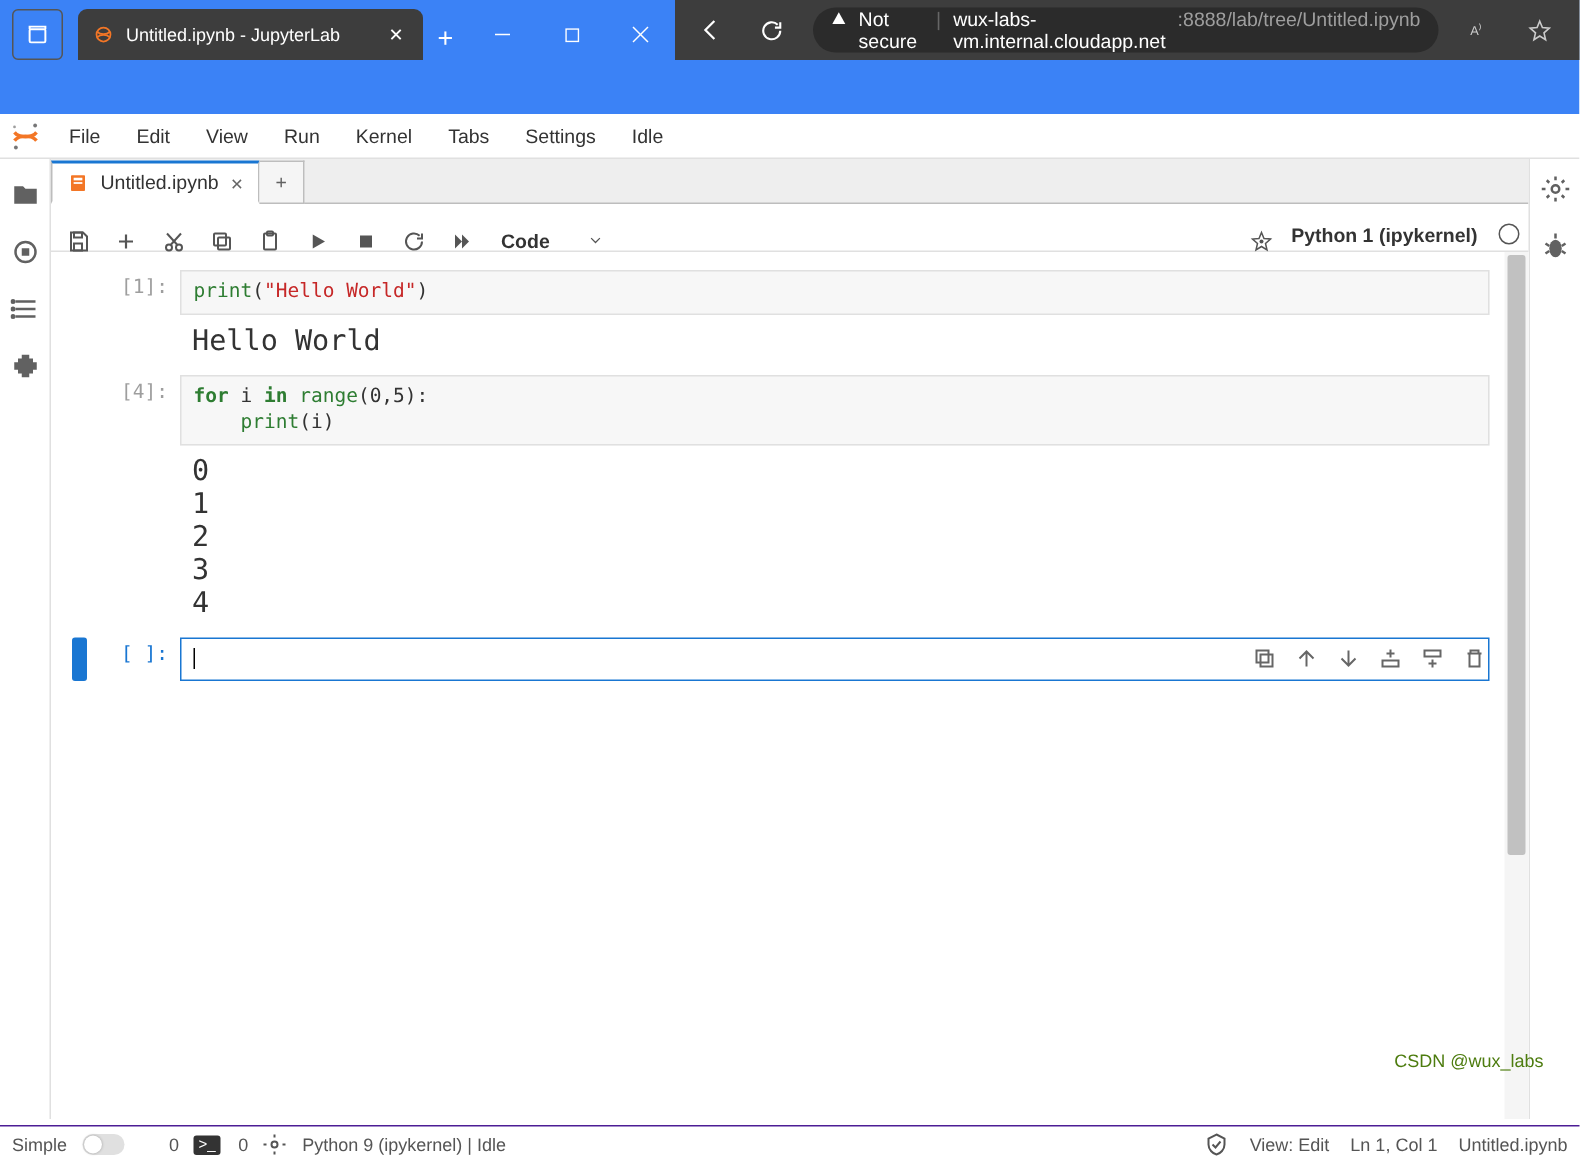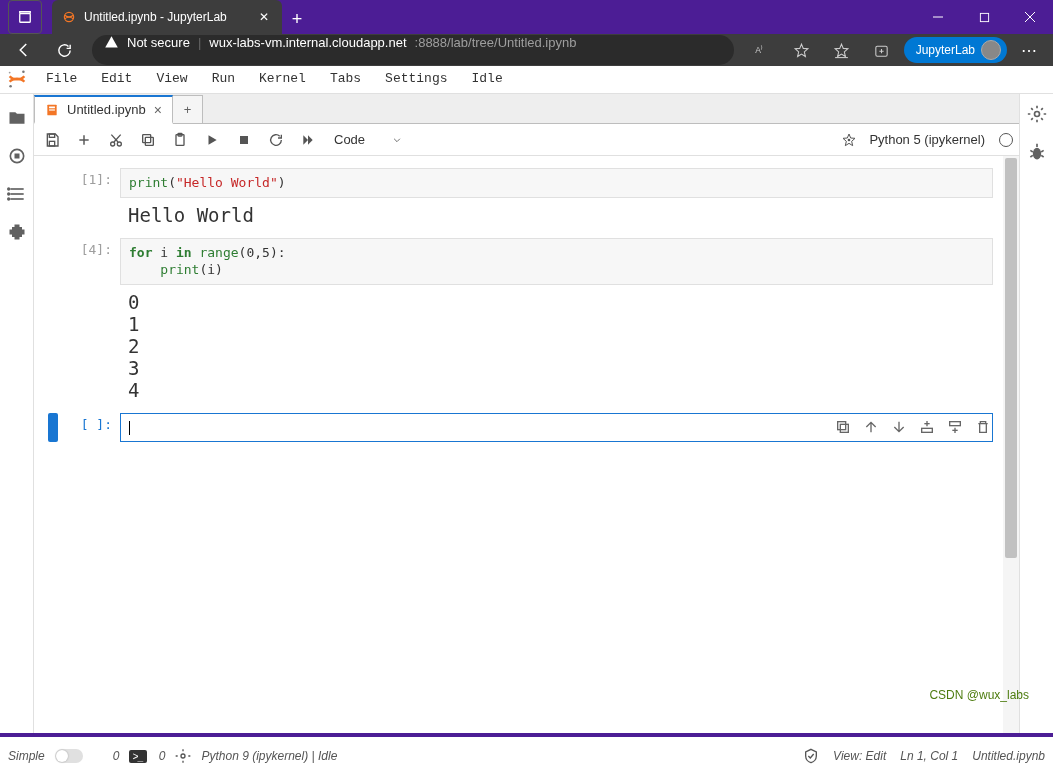--- a/index.html
+++ b/index.html
@@ -1,18 +1,18 @@
 <!DOCTYPE html>
 <html><head>
 <meta charset="utf-8">
 <style>
   * { box-sizing: border-box; margin: 0; padding: 0; }
   body { font-family: "Segoe UI", Arial, sans-serif; font-size: 13px; color: #333; width:1053px; height:775px; overflow:hidden; background:#fff; }
   
-  .browser-chrome { background:#4c1d95; height:64px; display:flex; flex-direction:column; }
+  .browser-chrome { background:#3b82f6; height:76px; display:flex; flex-direction:row; }
   .tab-row { display:flex; align-items:flex-end; height:40px; padding-left:8px; }
   .win-tabs-btn { width:34px; height:34px; border:1px solid #555; border-radius:4px; display:flex; align-items:center; justify-content:center; margin-right:10px; }
   .win-tabs-btn svg { stroke:#fff; }
   .browser-tab { background:#3d3d3d; color:#fff; height:34px; width:230px; border-radius:6px 6px 0 0; display:flex; align-items:center; padding:0 10px; gap:8px; font-size:12px; }
   .browser-tab .fav { width:14px; height:14px; }
   .browser-tab .title { flex:1; white-space:nowrap; overflow:hidden; text-overflow:ellipsis; }
   .tab-close { width:16px; height:16px; display:flex; align-items:center; justify-content:center; }
   .new-tab-btn { color:#fff; width:30px; height:30px; display:flex; align-items:center; justify-content:center; font-size:18px; }
   .window-controls { margin-left:auto; display:flex; }
   .window-controls div { width:46px; height:34px; display:flex; align-items:center; justify-content:center; color:#fff; }
@@ -22,37 +22,37 @@
   .addr-bar { flex:1; display:flex; align-items:flex-start; background:#2b2b2b; height:30px; border-radius:15px; padding:0 12px; color:#ccc; font-size:13px; gap:8px; margin:0 6px; }
   .addr-bar .host { color:#fff; }
   .addr-bar .path { color:#9e9e9e; }
   .inprivate { background:#0078d4; color:#fff; border-radius:14px; height:26px; display:flex; align-items:center; padding:0 6px 0 12px; font-size:12px; gap:6px; }
   .avatar { width:20px; height:20px; border-radius:50%; background:#888; border:1px solid #aaa; }
 
   
   .app-row { display:flex; height:30px; align-items:stretch; border-bottom:1px solid #e0e0e0; }
   .logo-cell { width:34px; display:flex; align-items:center; justify-content:center; }
   .jlab-menu { display:flex; align-items:center; }
-  .jlab-menu div { padding:0 12px; height:46px; display:flex; align-items:center; font-size:13px; color:#333;font-family:Liberation Mono, monospace; }
+  .jlab-menu div { padding:0 12px; height:46px; display:flex; align-items:center; font-size:13px; color:#333; }
 
   
   .main-area { display:flex; height:640px; position:relative; }
   .left-rail { width:34px; background:#fff; border-right:1px solid #e0e0e0; display:flex; flex-direction:column; align-items:center; gap:18px; padding-top:14px; }
   .left-rail .rail-btn { width:20px; height:20px; color:#555; }
   .right-rail { width:34px; background:#fff; border-left:1px solid #e0e0e0; display:flex; flex-direction:column; align-items:center; gap:18px; padding-top:10px; }
   .right-rail .rail-btn { width:20px; height:20px; color:#555; }
 
   .center-col { flex:1; display:flex; flex-direction:column; }
   .doc-tab-row { height:30px; background:#eeeeee; border-bottom:1px solid #bdbdbd; display:flex; align-items:flex-end; }
   .doc-tab { background:#fff; border:1px solid #bdbdbd; border-bottom:2px solid #fff; height:29px; display:flex; align-items:center; gap:8px; padding:0 10px; border-top:2px solid #1976d2; font-size:13px; margin-left:0; margin-bottom:-1px; }
   .doc-tab .nb-icon { color:#f37626; }
   .doc-tab-close { color:#666; font-size:14px; }
   .doc-add-tab { width:30px; height:29px; background:#f5f5f5; border:1px solid #bdbdbd; border-left:0; border-bottom-color:#bdbdbd; display:flex; align-items:center; justify-content:center; color:#616161; margin-bottom:-1px; }
 
-  .toolbar { height:32px; border-bottom:1px solid #e0e0e0; display:flex; align-items:center; padding:0 6px; gap:8px; background:#fff; }
+  .toolbar { height:32px; border-bottom:1px solid #e0e0e0; display:flex; align-items:flex-start; padding:13px 6px; gap:8px; background:#fff;font-weight:bold; }
   .toolbar .tb-btn { width:24px; height:24px; display:flex; align-items:center; justify-content:center; color:#555; }
   .cell-type { width:80px; height:22px; display:flex; align-items:center; justify-content:space-between; padding:0 6px; font-size:13px; color:#333; }
   .toolbar-spacer { flex:1; }
   .kernel-name { font-size:13px; color:#333; margin-right:6px; }
   .kernel-status-circle { width:14px; height:14px; border:1.5px solid #555; border-radius:50%; }
 
   
   .notebook-scroll { flex:1; position:relative; background:#fff; padding:12px 0 12px 14px; }
   .nb-scrollbar { position:absolute; right:0; top:0; bottom:0; width:16px; background:#f5f5f5; }
   .nb-thumb { position:absolute; right:2px; top:2px; width:12px; height:400px; background:#c1c1c1; border-radius:2px; }
@@ -73,21 +73,21 @@
   .cell-tb-btn { width:18px; height:18px; color:#666; }
   .active-cell-wrap { position:relative; }
 
   
   .tok-fn { color:#2e7d32; }
   .tok-str { color:#c62828; }
   .tok-kw { color:#2e7d32; font-weight:bold; }
   .tok-builtin { color:#2e7d32; }
 
   
-  .status-bar { position:absolute; left:0; right:0; bottom:0; height:42px; background:#fff; border-top:4px solid #4c1d95; display:flex; align-items:center; padding:0 8px; font-size:12px; color:#555; gap:10px;font-style:italic; }
+  .status-bar { position:absolute; left:0; right:0; bottom:0; height:25px; background:#fff; border-top:1px solid #4c1d95; display:flex; align-items:center; padding:0 8px; font-size:12px; color:#555; gap:10px; }
   .toggle { width:28px; height:14px; background:#e0e0e0; border-radius:7px; position:relative; }
   .toggle::after { content:""; position:absolute; left:1px; top:1px; width:12px; height:12px; background:#fff; border-radius:50%; box-shadow:0 0 2px rgba(0,0,0,.3); }
   .status-right { margin-left:auto; display:flex; gap:14px; align-items:center; }
   .term-badge { background:#333; color:#fff; font-size:10px; padding:1px 3px; border-radius:2px; margin-right:2px; }
 
   
   .watermark { position:absolute; right:24px; bottom:32px; color:#4d7c0f; font-size:12px; pointer-events:none; }
 
   svg { display:block; }
 </style>
@@ -311,21 +311,21 @@
             <path d="M5 9 L12 16 L19 9"></path>
           </svg>
       </div>
       <div class="toolbar-spacer"></div>
       <div class="tb-btn">
           <svg width="16" height="16" viewBox="0 0 24 24" fill="#555">
             <path d="M12 3 L14.5 9 L21 9.5 L16 14 L17.5 20.5 L12 17 L6.5 20.5 L8 14 L3 9.5 L9.5 9 Z" fill="none" stroke="#555" stroke-width="1.5"></path>
             <circle cx="12" cy="12" r="2"></circle>
           </svg>
         </div>
-      <span class="kernel-name">Python 5 (ipykernel)</span>
+      <span class="kernel-name">Python 1 (ipykernel)</span>
       <div class="kernel-status-circle"></div>
     </div>
 
     <div class="notebook-scroll">
 
       <div class="cell">
         <div class="gutter"></div>
         <div class="prompt in">[1]:</div>
         <div class="code-box">
           <div class="code-input"><span class="tok-fn">print</span>(<span class="tok-str">"Hello World"</span>)</div>

